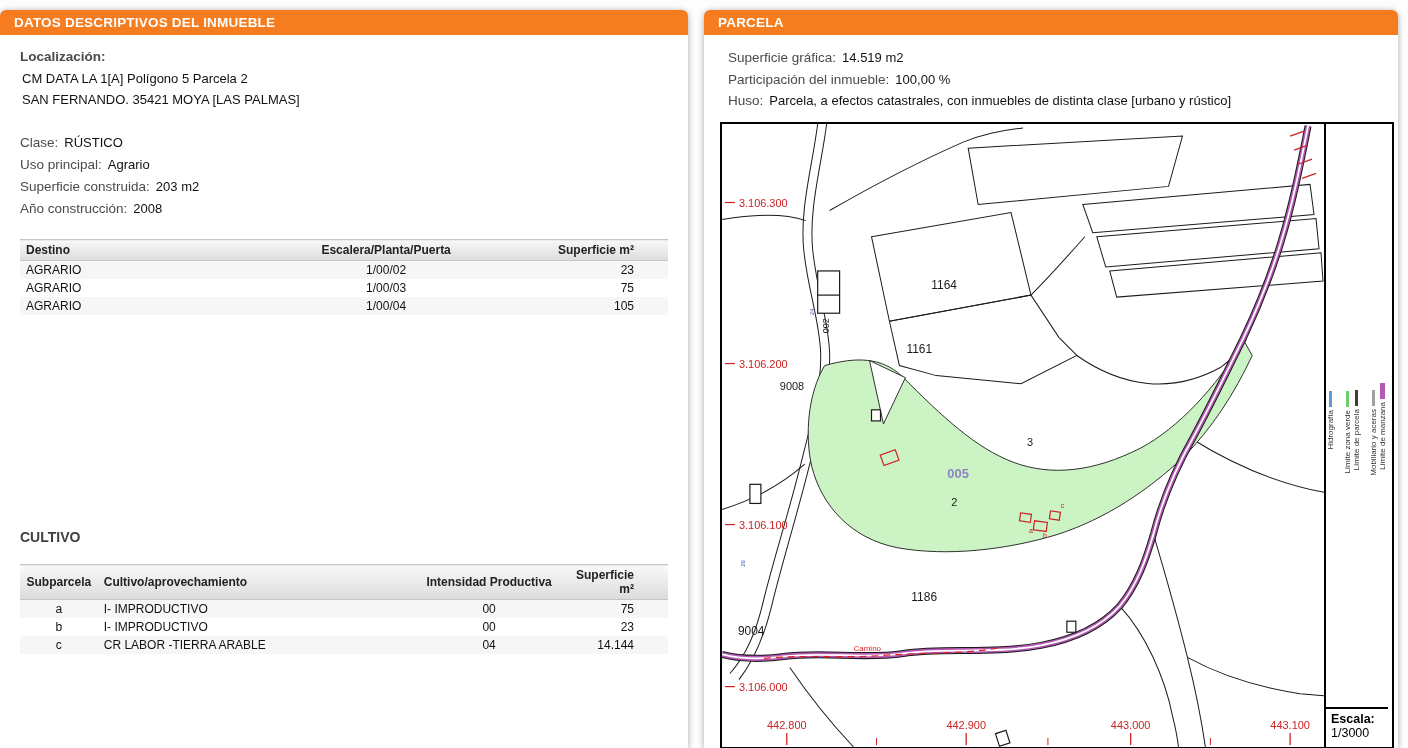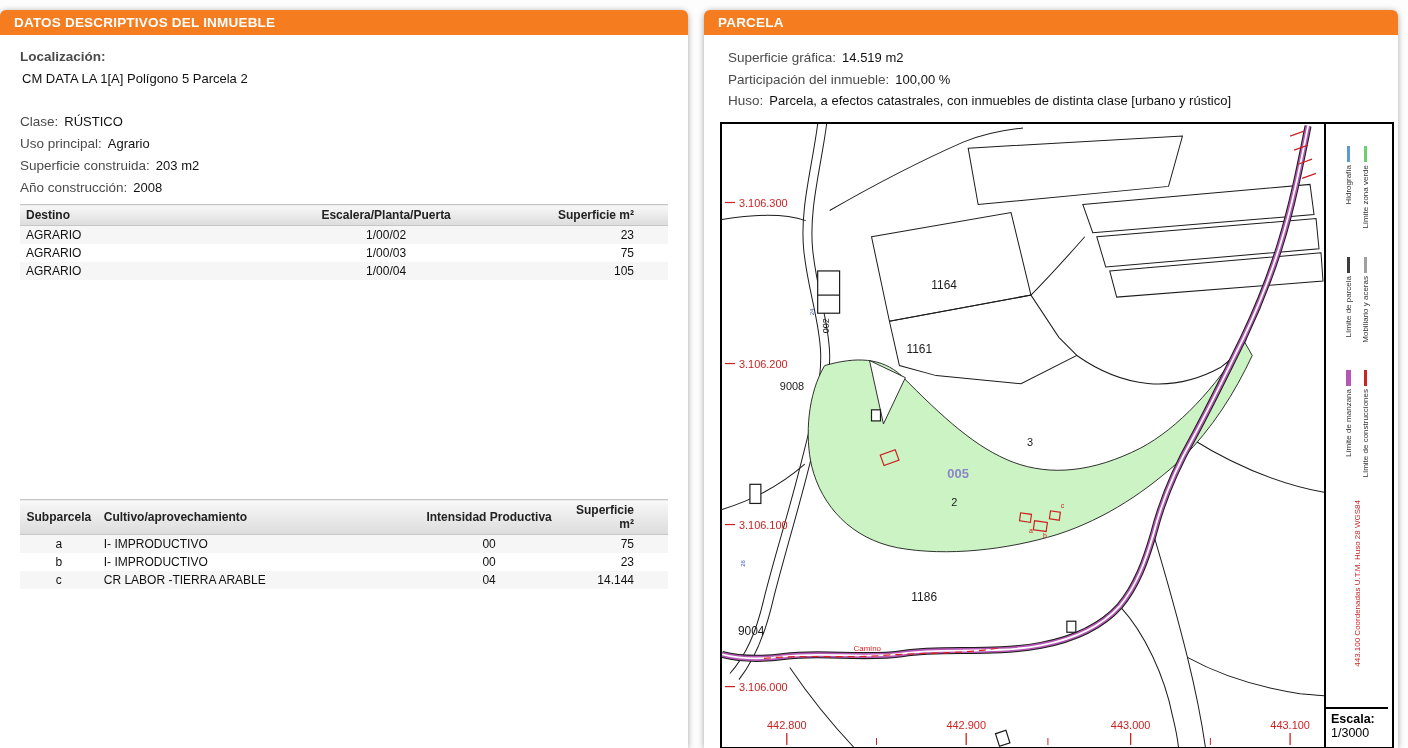--- a/index.html
+++ b/index.html
@@ -11,35 +11,35 @@
   .bar{height:25px;border-radius:6px 6px 0 0;color:#fff;font-weight:bold;font-size:13.5px;
        line-height:25px;padding-left:14px;letter-spacing:.2px;}
   
   .lp-content{padding:14px 20px 0 20px;font-size:13px;}
   .sec-label{font-weight:bold;color:#4a4a4a;font-size:13.5px;}
   .addr{margin:4px 0 0 2px;line-height:21px;}
   .fields{margin-top:22px;line-height:22px;}
   .lbl{font-weight:normal;color:#4a4a4a;font-size:13.5px;}
   .val{margin-left:6px;color:#111;}
   .tbl-title{margin-top:26px;font-weight:bold;font-size:14px;color:#3f3f3f;}
-  table{width:100%;border-collapse:collapse;margin-top:5px;font-size:12px;}
+  table{width:100%;border-collapse:collapse;margin-top:19px;font-size:12px;}
   thead th{background:linear-gradient(#f8f8f8,#dcdcdc);border-top:1px solid #c6c6c6;
            border-bottom:1px solid #c6c6c6;font-weight:bold;padding:3px 6px;color:#222;}
   td{padding:2px 6px;}
   tbody tr:nth-child(odd){background:#f6f6f6;}
   .c-l{text-align:left;} .c-c{text-align:center;} .c-r{text-align:right;padding-right:34px !important;}
   .spacer{height:214px;}
   
   .rp-info{padding:12px 0 0 24px;font-size:13px;line-height:21.5px;}
   .map-box{position:absolute;left:16px;top:112px;width:670px;height:623px;border:2px solid #000;
            display:flex;background:#fff;}
   .map-draw{width:602px;height:623px;position:relative;}
   .map-draw svg{width:100%;height:100%;display:block;}
   svg text{font-family:"Liberation Sans",sans-serif;}
-  .legend{width:64px;border-left:2px solid #000;position:relative;display:flex;flex-direction:column;
+  .legend{width:64px;border-left:2px solid #000;position:relative;display:flex;
           align-items:center;padding-top:22px;box-sizing:border-box;overflow:hidden;background:#fff;}
   .lg-group{display:flex;gap:8px;justify-content:center;align-items:flex-start;}
   .lg-g1{margin-bottom:28px;} .lg-g2{margin-bottom:28px;} .lg-g3{margin-bottom:20px;}
   .lg-item{display:flex;flex-direction:column;align-items:center;gap:3px;}
   .lg-marker{width:3px;height:16px;background:#444;}
   .lg-marker.thick{width:5px;}
   .vtext{writing-mode:vertical-rl;transform:rotate(180deg);font-size:8px;color:#333;white-space:nowrap;}
   .coords-note{writing-mode:vertical-rl;transform:rotate(180deg);font-size:8px;color:#cc2222;
                white-space:nowrap;margin-top:2px;}
   .escala-box{position:absolute;bottom:0;left:0;right:0;height:40px;border-top:2px solid #000;
@@ -50,20 +50,21 @@
 </head>
 <body>
 
 <div class="card" id="left-card">
   <div class="bar" style="background: rgb(245, 124, 31);">DATOS DESCRIPTIVOS DEL INMUEBLE</div>
   <div class="lp-content">
 
     <div class="sec-label">Localización:</div>
     <div class="addr">
       <div>CM DATA LA 1[A] Polígono 5 Parcela 2</div>
+      <div>SAN FERNANDO. 35421 MOYA [LAS PALMAS]</div>
     </div>
 
     <div class="fields">
       <div><span class="lbl">Clase:</span><span class="val">RÚSTICO</span></div>
       <div><span class="lbl">Uso principal:</span><span class="val">Agrario</span></div>
       <div><span class="lbl">Superficie construida:</span><span class="val">203 m2</span></div>
       <div><span class="lbl">Año construcción:</span><span class="val">2008</span></div>
     </div>
 
     <table>
@@ -88,20 +89,21 @@
         <tr>
           <td class="c-l">AGRARIO</td>
           <td class="c-c">1/00/04</td>
           <td class="c-r">105</td>
         </tr>
       </tbody>
     </table>
 
     <div class="spacer"></div>
 
+    <div class="tbl-title" style="margin-top:0">CULTIVO</div>
     <table>
       <thead>
         <tr>
           <th class="c-c" style="width:12%">Subparcela</th>
           <th class="c-l" style="width:48%">Cultivo/aprovechamiento</th>
           <th class="c-c" style="width:25%">Intensidad Productiva</th>
           <th class="c-r" style="width:15%">Superficie m²</th>
         </tr>
       </thead>
       <tbody>

